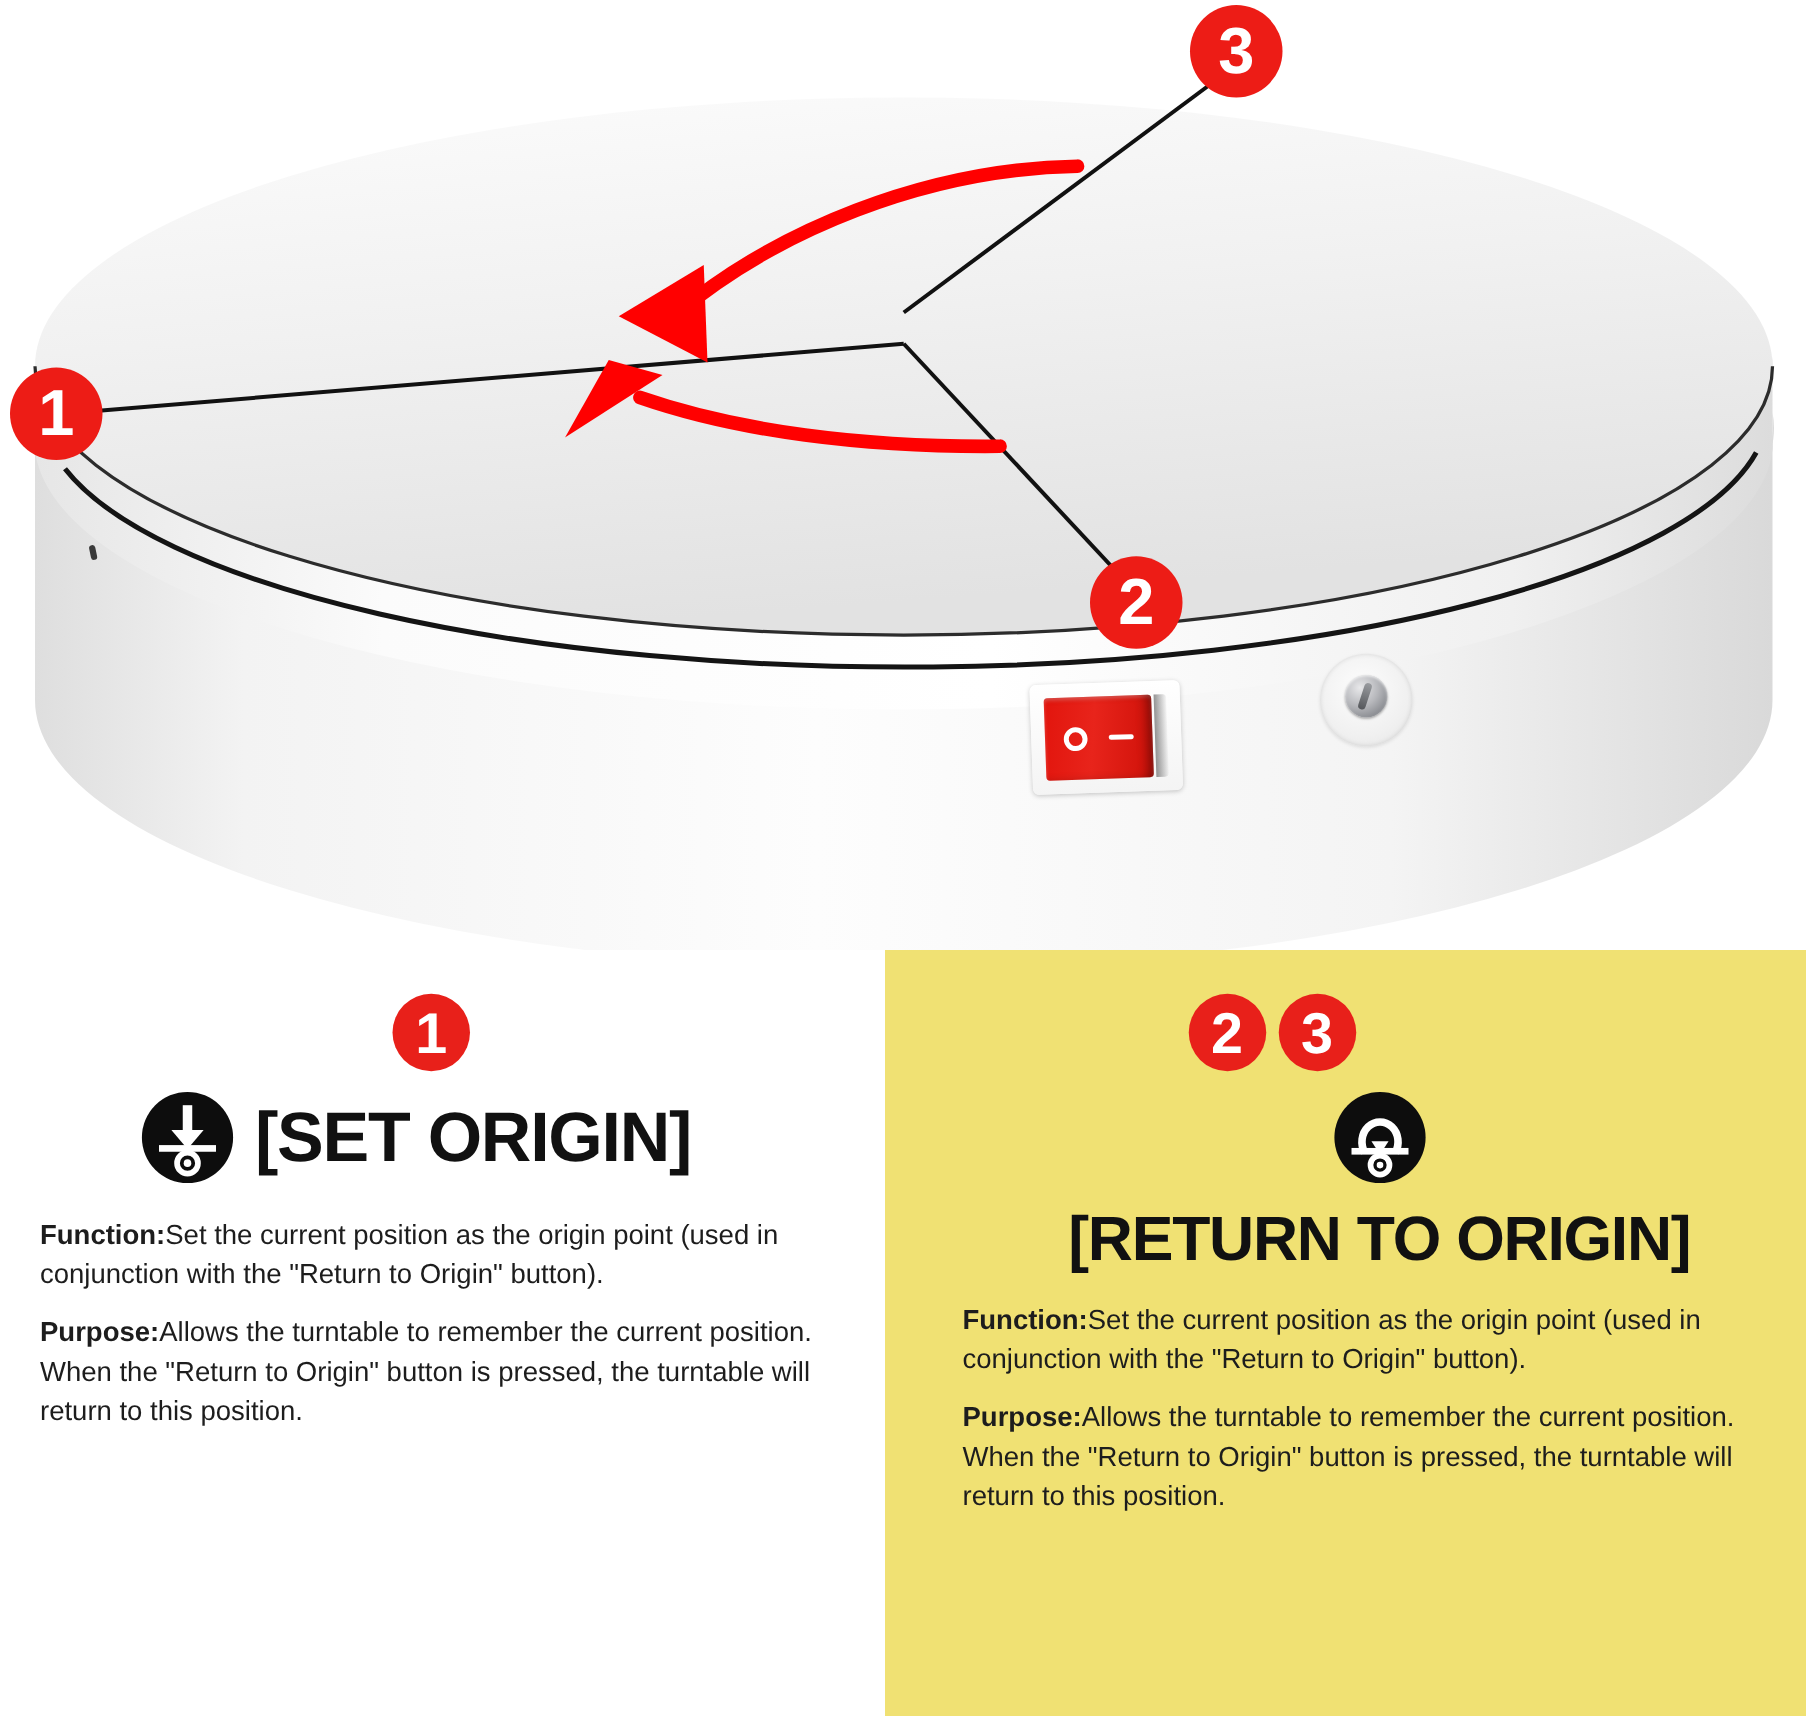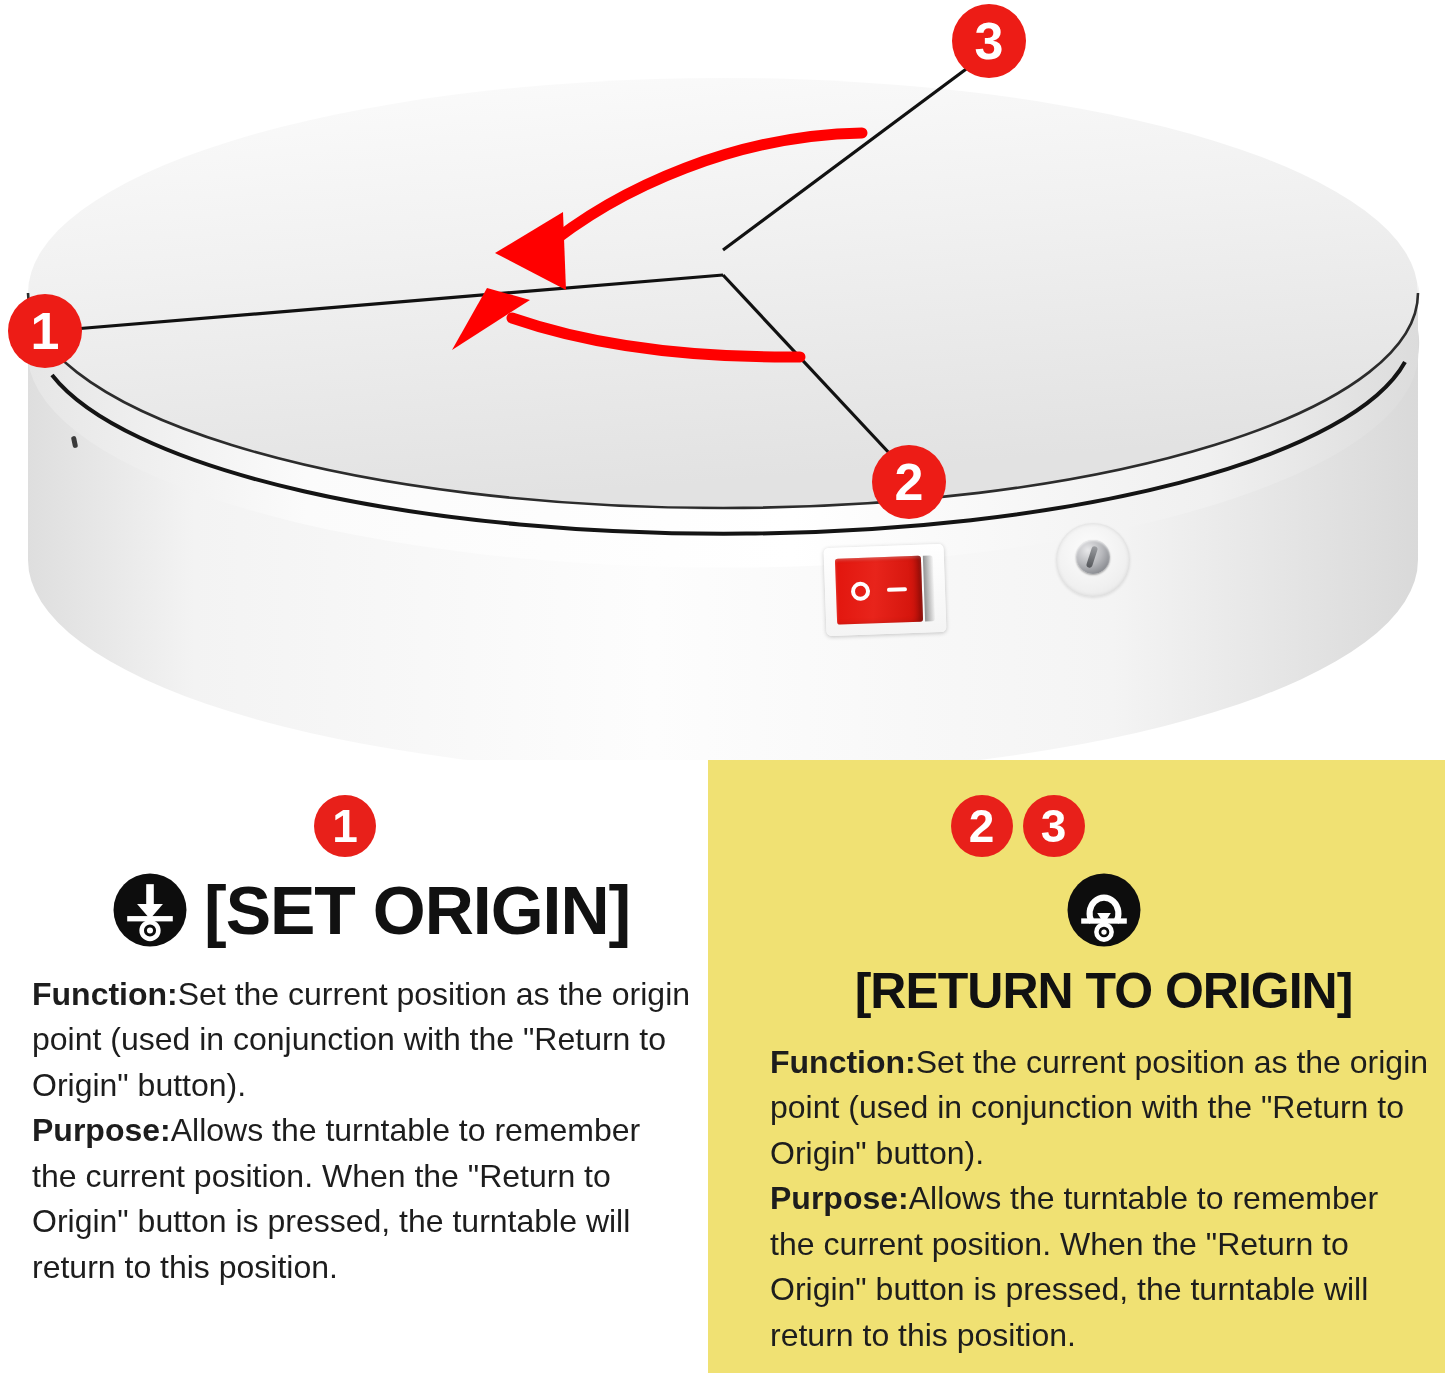--- a/index.html
+++ b/index.html
@@ -215,42 +215,42 @@
   #panel-return-origin .heading-row { padding-left: 22px; gap: 18px; flex-direction: column; }
 
   .heading-icon {
     flex: 0 0 auto;
     width: 76px;
     height: 76px;
   }
   .heading-text {
     font-family: "Liberation Sans", sans-serif;
     font-weight: bold;
-    font-size: 68px;
+    font-size: 56px;
     letter-spacing: -1px;
     color: #111111;
     white-space: nowrap;
     line-height: 1;
   }
   #panel-return-origin .heading-text { font-size: 50px; }
 
   .body-text {
     margin-top: 24px;
     font-family: "Liberation Sans", sans-serif;
-    font-size: 32px;
+    font-size: 22px;
     line-height: 1.42;
     color: #1d1d1d;
   }
   #panel-set-origin .body-text { padding-left: 6px; width: 660px; }
   #panel-return-origin .body-text { padding-left: 0px; width: 660px; }
 
   .body-text b {
     font-weight: bold;
   }
-  .para + .para { margin-top: 0; }
+  .para + .para { margin-top: 16px; }
 </style>
 </head>
 <body>
 
 <div id="product-photo">
 
   <svg class="turntable-svg" width="1445" height="760" viewBox="0 0 1445 760">
     <defs>
       <linearGradient id="topGrad" x1="0" y1="0" x2="0.25" y2="1">
         <stop offset="0%" stop-color="#fcfcfc"></stop>

